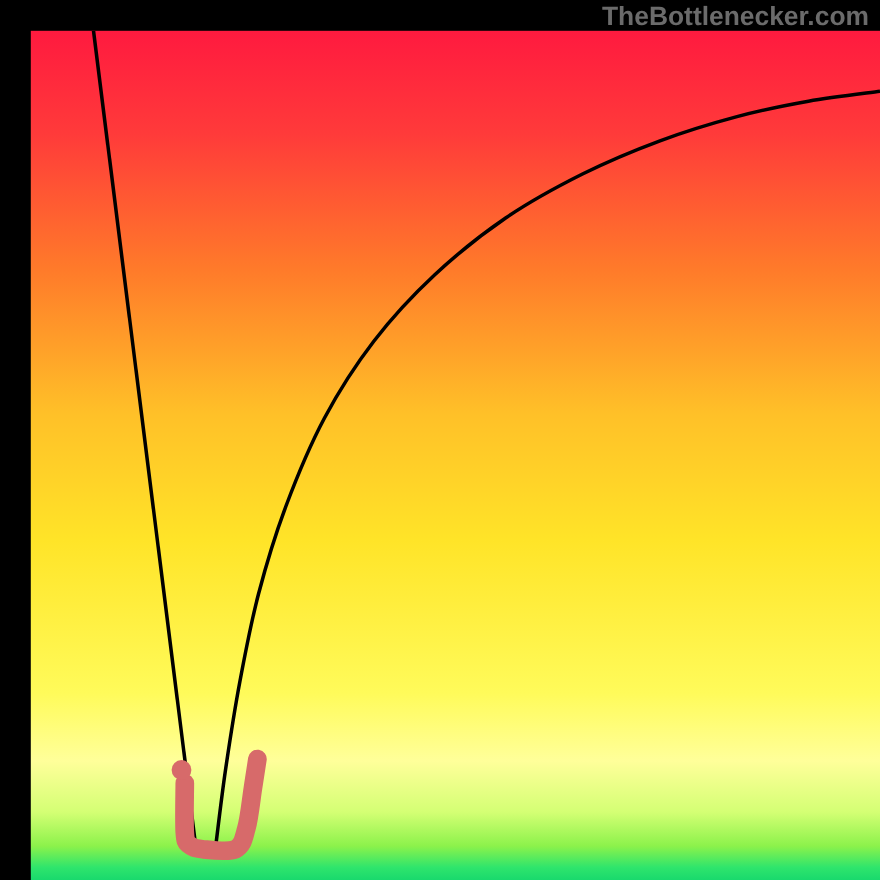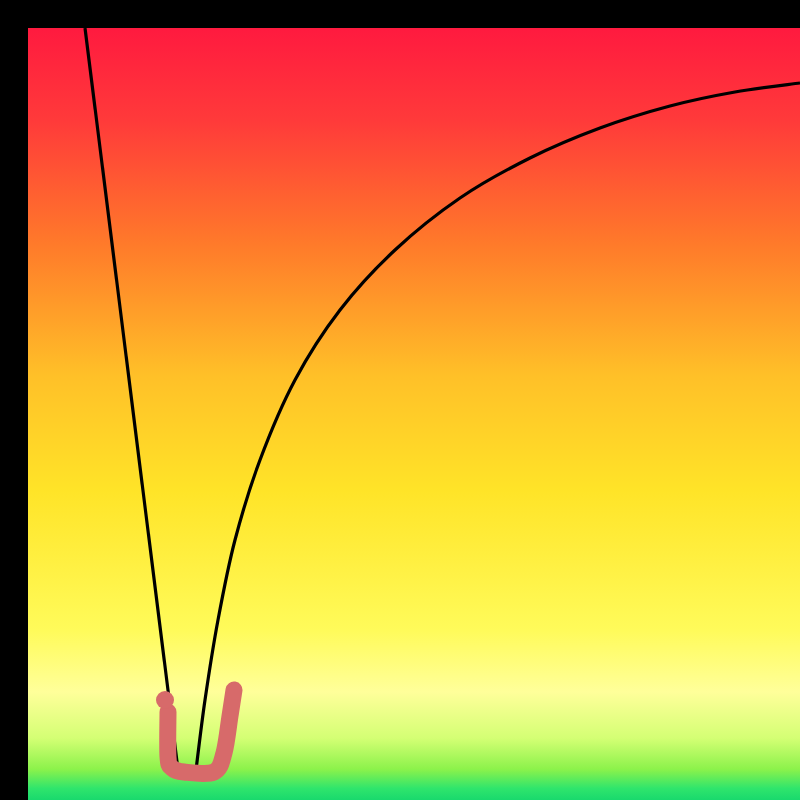--- a/index.html
+++ b/index.html
@@ -25,20 +25,21 @@
   }
   svg {
     display: block;
   }
 </style>
 </head>
 <body>
 
 <div class="frame">
 
+  <div class="attribution" style="top:2px;right:10px;font-size:24px;">TheBottlenecker.com</div>
 
   <svg id="chart-svg" width="800" height="800" viewBox="0 0 800 800">
     <defs>
       <linearGradient id="bg-grad" x1="0" y1="0" x2="0" y2="1">
           <stop offset="0%" stop-color="#ff1a3f"></stop>
           <stop offset="12%" stop-color="#ff3a3a"></stop>
           <stop offset="28.000000000000004%" stop-color="#ff7a2a"></stop>
           <stop offset="45%" stop-color="#ffc028"></stop>
           <stop offset="60%" stop-color="#ffe428"></stop>
           <stop offset="78%" stop-color="#fffb5a"></stop>

